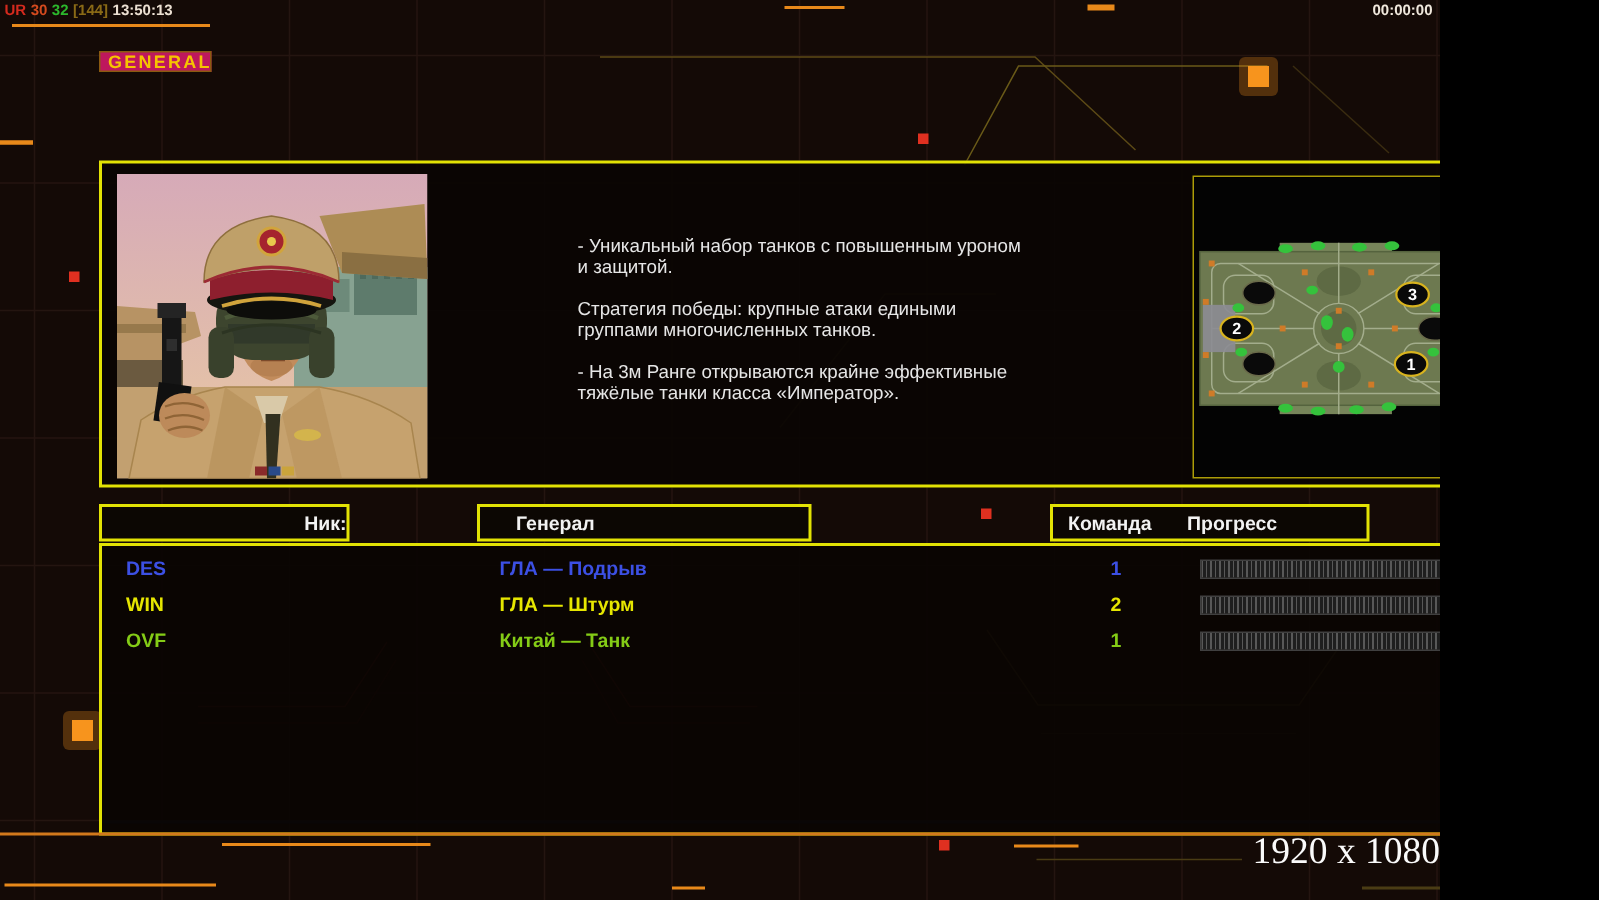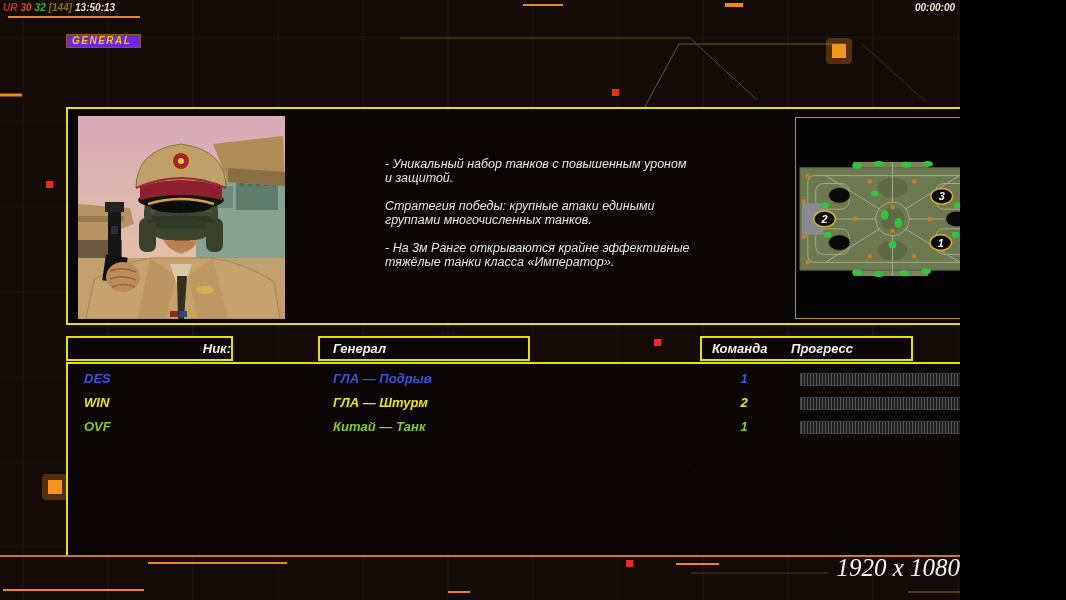--- a/index.html
+++ b/index.html
@@ -1,48 +1,48 @@
 <!DOCTYPE html>
 <html><head>
 <meta charset="utf-8">
 <style>
   html,body{margin:0;padding:0;background:#000;}
   .screen{position:relative;width:960px;height:600px;background:#140a06;overflow:hidden;
-          font-family:"Liberation Sans",sans-serif;font-style:italic;}
+          font-family:"Liberation Sans",sans-serif;}
   .abs{position:absolute;}
   svg{display:block;}
 
   
   .debug{position:absolute;left:3px;top:2px;font-size:10px;font-weight:bold;white-space:nowrap;}
   .debug span{margin-right:3px;}
   .c-ur{color:#d42a1e;} .c-v1{color:#d44a1e;} .c-v2{color:#2cb82c;} .c-br{color:#8a6a16;} .c-tm{color:#ece0d2;}
   .clock{position:absolute;right:5px;top:2px;font-size:10px;font-weight:bold;color:#f0e8dc;text-align:right;}
 
   
-  .tab{position:absolute;left:66px;top:34px;width:68px;height:12px;background:#6d28d9;
-       border:1px solid #8a5a10;color:#f5c400;font-size:10px;font-weight:bold;
+  .tab{position:absolute;left:66px;top:34px;width:68px;height:12px;background:#be185d;
+       border:1px solid #8a5a10;color:#f5c400;font-size:12px;font-weight:bold;
        letter-spacing:1.5px;line-height:12px;padding-left:5px;}
 
   
   .titlebox{position:absolute;left:66px;top:47px;width:366px;height:28px;border:2px solid #e2e204;
             background:#0c0703;line-height:28px;padding-left:13px;font-size:18px;font-weight:bold;color:#f2f2f2;}
 
   
   .mainpanel{position:absolute;left:66px;top:107px;width:930px;height:214px;border:2px solid #e2e204;
              background:rgba(10,5,3,0.93);}
   .portrait{position:absolute;left:10px;top:7px;width:207px;height:203px;}
   .desc{position:absolute;left:317px;top:48px;width:350px;color:#e6e6e6;font-size:12.5px;line-height:14px;}
   .desc p{margin:0 0 14px 0;white-space:pre-line;}
   .minimapbox{position:absolute;left:727px;top:8px;width:193px;height:200px;border:1px solid #ac9c08;background:#000;}
 
   
   .hdr{position:absolute;top:336px;height:21px;border:2px solid #e2e204;background:#0c0703;
        color:#f2f2f2;font-size:13px;font-weight:bold;line-height:21px;white-space:nowrap;}
   .hdr-nick{left:66px;width:149px;padding-left:14px;text-align:right;}
-  .hdr-general{left:318px;width:195px;padding-left:13px;}
+  .hdr-general{left:318px;width:195px;padding-left:24px;}
   .hdr-tp{left:700px;width:209px;}
   .hdr-tp .h1{margin-left:10px;} .hdr-tp .h2{margin-left:20px;}
 
   
   .playerpanel{position:absolute;left:66px;top:362px;width:930px;height:191px;border:2px solid #e2e204;
                background:rgba(9,4,2,0.9);}
   .prow{position:absolute;left:0;width:100%;height:22px;font-size:13px;font-weight:bold;line-height:22px;}
   .prow .pnick{position:absolute;left:16px;}
   .prow .pgen{position:absolute;left:265px;}
   .prow .pteam{position:absolute;left:664px;width:24px;text-align:center;}

